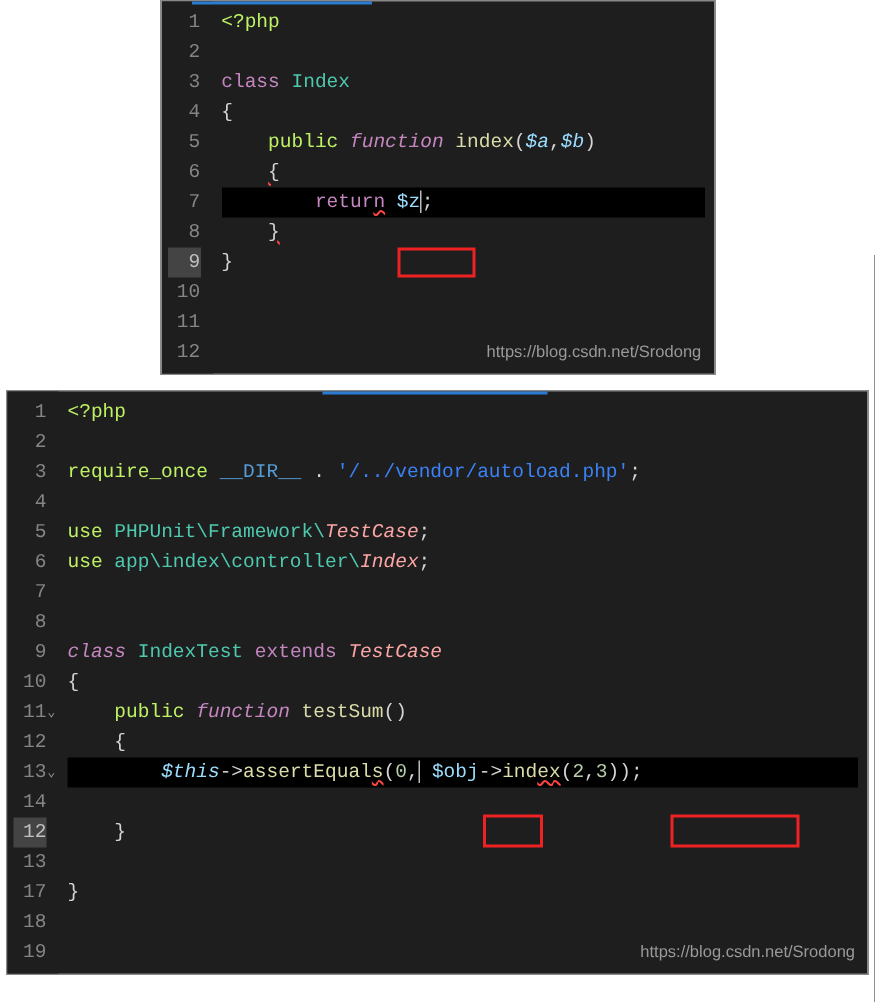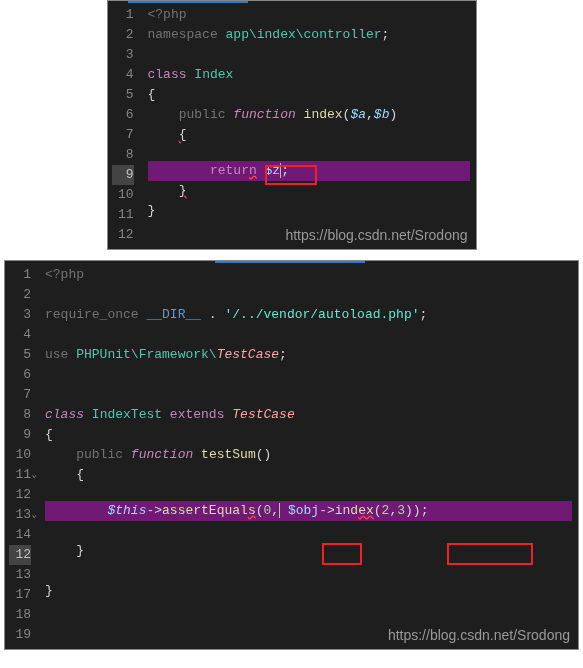--- a/index.html
+++ b/index.html
@@ -54,47 +54,47 @@
   }
   .code {
     flex: 1;
     color: #d4d4d4;
     padding: 4px 6px;
     line-height: 20px;
     overflow: hidden;
     position: relative;
   }
   .line { white-space: pre; height: 20px; }
-  .line.current { background: #701a75; margin-top: 16px; }
-  .kw { color: #737373; }          
+  .line.current { background: #000000; }
+  .kw { color: #bef264; }          
   .kw2 { color: #c586c0; text-align: center; }         
   .fn { color: #dcdcaa; }
   .cls { color: #4ec9b0; }         
   .clsi { color: #fca5a5; font-style: italic; }
   .var { color: #9cdcfe; }
   .vari { color: #9cdcfe; font-style: italic; }
-  .str { color: #5eead4; }
+  .str { color: #3b82f6; }
   .op { color: #d4d4d4; }
   .num { color: #b5cea8; }
   .const { color: #569cd6; }
   .red { color: #f44; }
   .wave {
     text-decoration: underline wavy #f44;
   }
   .box {
     position: absolute;
     border: 2px solid #e22;
     pointer-events: none;
   }
   .watermark {
     position: absolute;
     right: 8px;
     bottom: 4px;
     color: #999;
-    font-size: 14px;
+    font-size: 11px;
     font-family: sans-serif;
   }
   .cursor {
     border-left: 1px solid #bbb;
   }
 </style>
 </head>
 <body>
 
 <div class="editor editor-top">
@@ -109,21 +109,20 @@
       <div class="gline">7</div>
       <div class="gline">8</div>
       <div class="gline current">9</div>
       <div class="gline">10</div>
       <div class="gline">11</div>
       <div class="gline">12</div>
     </div>
   <div class="code" id="code-top">
     <div class="watermark">https://blog.csdn.net/Srodong</div>
   <div class="line"><span class="kw">&lt;?php</span></div>
-      <div class="line"><span class="kw">namespace</span> <span class="cls">app\index\controller</span>;</div>
       <div class="line">&nbsp;</div>
       <div class="line"><span class="kw2">class</span> <span class="cls">Index</span></div>
       <div class="line">{</div>
       <div class="line">    <span class="kw">public</span> <span class="kw2" style="font-style:italic">function</span> <span class="fn">index</span>(<span class="vari">$a</span>,<span class="vari">$b</span>)</div>
       <div class="line">    <span class="wave">{</span></div>
       <div class="line current">        <span class="kw2">retur<span class="wave">n</span></span> <span class="var">$z</span><span class="cursor"></span>;</div>
       <div class="line">    <span class="wave">}</span></div>
       <div class="line">}</div>
       <div class="line">&nbsp;</div>
       <div class="box" style="top: 164px; left: 123px; width: 52px; height: 20px;"></div>
@@ -153,20 +152,21 @@
       <div class="gline">18</div>
       <div class="gline">19</div>
     </div>
   <div class="code" id="code-bottom">
     <div class="watermark">https://blog.csdn.net/Srodong</div>
   <div class="line"><span class="kw">&lt;?php</span></div>
       <div class="line">&nbsp;</div>
       <div class="line"><span class="kw">require_once</span> <span class="const">__DIR__</span> <span class="op">.</span> <span class="str">'/../vendor/autoload.php'</span>;</div>
       <div class="line">&nbsp;</div>
       <div class="line"><span class="kw">use</span> <span class="cls">PHPUnit\Framework\</span><span class="clsi">TestCase</span>;</div>
+      <div class="line"><span class="kw">use</span> <span class="cls">app\index\controller\</span><span class="clsi">Index</span>;</div>
       <div class="line">&nbsp;</div>
       <div class="line">&nbsp;</div>
       <div class="line"><span class="kw2" style="font-style:italic">class</span> <span class="cls">IndexTest</span> <span class="kw2">extends</span> <span class="clsi">TestCase</span></div>
       <div class="line">{</div>
       <div class="line">    <span class="kw">public</span> <span class="kw2" style="font-style:italic">function</span> <span class="fn">testSum</span>()</div>
       <div class="line">    {</div>
       <div class="line current">        <span class="vari">$this</span><span class="op">-&gt;</span><span class="fn">assertEqual<span class="wave">s</span></span>(<span class="num">0</span>,<span class="cursor"></span> <span class="var">$obj</span><span class="op">-&gt;</span><span class="fn">ind<span class="wave">ex</span></span>(<span class="num">2</span>,<span class="num">3</span>));</div>
       <div class="line">&nbsp;</div>
       <div class="line">    }</div>
       <div class="line">&nbsp;</div>

